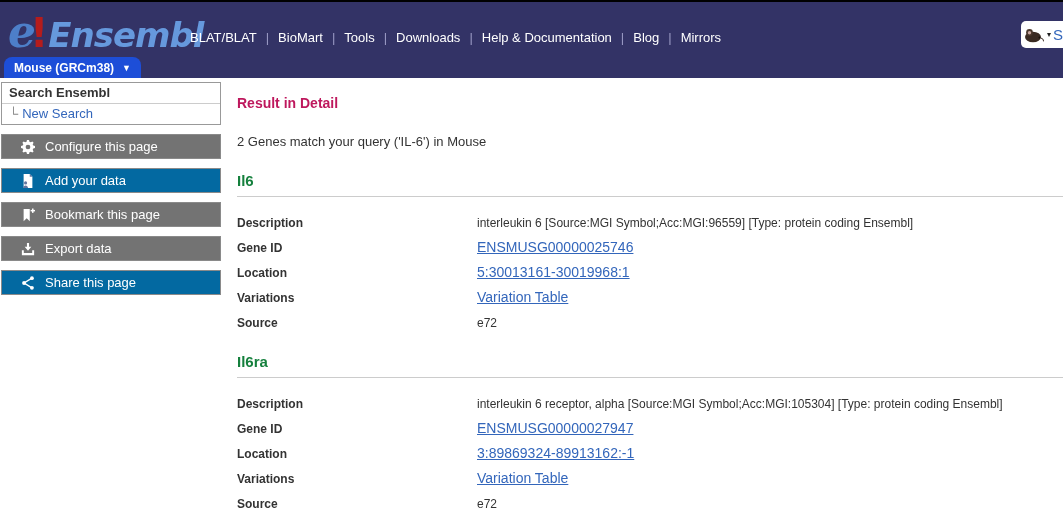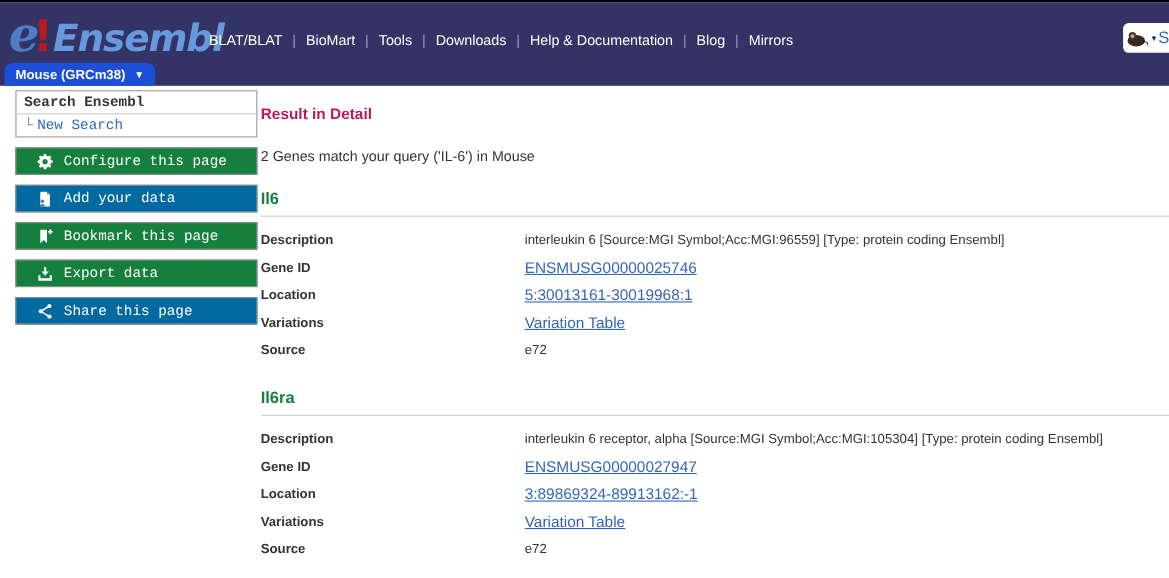--- a/index.html
+++ b/index.html
@@ -27,45 +27,45 @@
   .search-partial { color:#3366bb; font-size:15px; }
 
   
   .species-tab { position:absolute; left:4px; bottom:0; height:21px; width:137px;
                  background:#1d4ed8; border-radius:8px 8px 0 0; color:#fff;
                  font-size:12px; font-weight:bold; display:flex; align-items:center;
                  justify-content:center; gap:8px; }
   .tab-caret { font-size:9px; }
 
   
-  .sidebar { position:absolute; left:14px; top:82px; width:220px;font-family:Liberation Mono, monospace; }
+  .sidebar { position:absolute; left:1px; top:82px; width:220px; }
   .search-panel { border:1px solid #999; background:#fff; margin-bottom:9px; }
   .search-panel-title { font-size:13px; font-weight:bold; color:#333;
                         padding:2px 7px 3px; border-bottom:1px solid #ccc; }
   .new-search-row { padding:2px 7px 3px; font-size:13px; }
   .tree-glyph { color:#888; margin-right:4px; }
   .new-search-link { color:#3366bb; text-decoration:none; cursor:pointer; }
 
   .side-btn { width:220px; height:25px; margin-bottom:9px; border:1px solid #8a8a8a;
               color:#fff; font-size:13px; display:flex; align-items:center;
               padding-left:19px; gap:10px; cursor:pointer; }
-  .side-btn.grey { background:#15803d; }
+  .side-btn.grey { background:#737373; }
   .side-btn.blue { background:#0369a1; }
   .side-btn svg { width:14px; height:14px; flex:0 0 14px; }
 
   
   .main { margin-left:237px; padding-top:17px; }
   .page-title { font-size:14px; font-weight:bold; color:#be185d; }
   .subtitle { margin-top:23px; font-size:13px; font-weight:normal; color:#333; }
   .gene-section { margin-top:23px; }
   .gene-name { font-size:15px; font-weight:bold; color:#15803d; text-decoration:none;
                display:inline-block; cursor:pointer; }
   .gene-rule { border:none; border-top:1px solid #ccc; margin-top:6px; }
   .gene-table { margin-top:8px; }
-  .gene-row { display:flex; height:25px; align-items:center; }
+  .gene-row { display:flex; height:25px; align-items:flex-end; }
   .gene-label { width:240px; font-size:12px; font-weight:bold; color:#333; }
   .gene-value { font-size:12px; color:#333; }
   a.gene-link { font-size:14px; color:#3366bb; text-decoration:underline; cursor:pointer; }
 </style>
 </head>
 <body>
 
 <div class="topline"></div>
 
 <div class="header">

